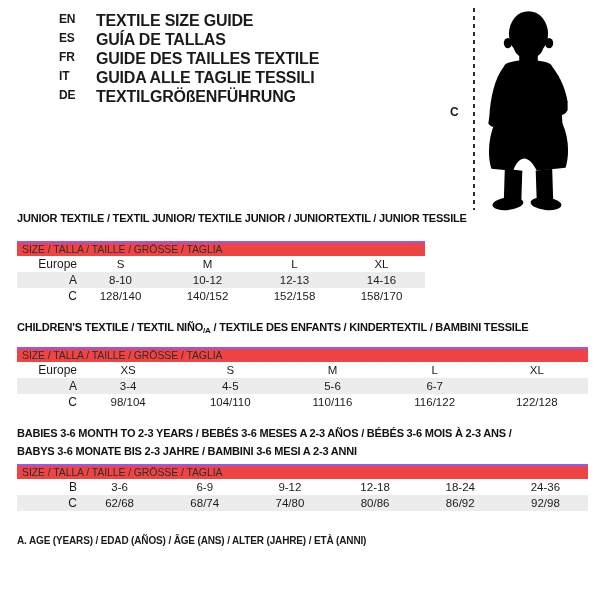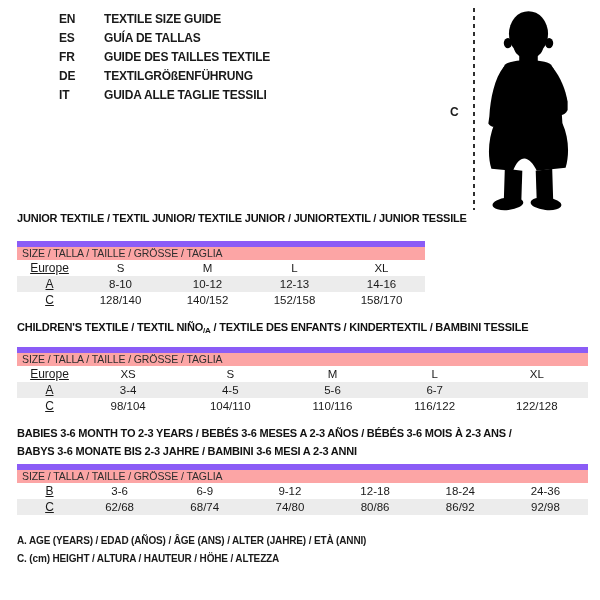--- a/index.html
+++ b/index.html
@@ -3,41 +3,41 @@
 <meta charset="utf-8">
 <style>
   html,body{margin:0;padding:0;background:#fff;}
   .page{position:relative;width:600px;height:600px;background:#ffffff;
         font-family:"Liberation Sans","DejaVu Sans",sans-serif;color:#1a1a1a;overflow:hidden;}
 
   
   .lang-block{position:absolute;left:22px;top:12px;}
   .lang-row{display:flex;height:19px;padding-left:37px;}
   .lang-code{width:37px;font-weight:bold;font-size:12px;letter-spacing:-0.2px;}
-  .lang-label{font-weight:bold;font-size:12px;letter-spacing:-0.2px;white-space:nowrap;margin-left:8px;}
+  .lang-label{font-weight:bold;font-size:16px;letter-spacing:-0.2px;white-space:nowrap;}
 
   
   .measure-line{position:absolute;left:473px;top:8px;width:2px;height:202px;
       background:repeating-linear-gradient(to bottom,#2e2e2e 0 4px,transparent 4px 8px);}
   .c-label{position:absolute;left:450px;top:105px;font-size:12px;font-weight:bold;}
   .baby-svg{position:absolute;left:477px;top:6px;}
 
   
   .section-title{position:absolute;left:17px;font-size:11px;font-weight:bold;
       letter-spacing:-0.2px;white-space:nowrap;color:#111;}
   .title-sub{font-size:8px;vertical-align:-2px;}
   .tbl{position:absolute;left:17px;}
-  .thead{background:#fca5a5;border-top:6px solid #8b5cf6;height:13px;line-height:13px;
+  .thead{background:#ef4444;border-top:2px solid #8b5cf6;height:13px;line-height:13px;
       padding-left:5px;font-size:10.5px;color:#2e2e2e;letter-spacing:-0.1px;}
   .trow{display:grid;height:16px;line-height:16px;font-size:11.5px;}
   .t5{grid-template-columns:60px repeat(4,1fr);}
   .t6{grid-template-columns:60px repeat(5,1fr);}
   .t7{grid-template-columns:60px repeat(6,1fr);}
   .shade{background:#ececec;}
-  .tl{padding-left:5px;text-align:center;font-size:12px;text-decoration:underline;}
+  .tl{padding-left:5px;text-align:right;font-size:12px;}
   .tc{text-align:center;}
 
   
   .legend{position:absolute;left:17px;top:535px;}
   .legend-line{height:18px;font-size:10px;font-weight:bold;letter-spacing:-0.15px;white-space:nowrap;}
 </style>
 </head>
 <body>
 
 <div class="page">
@@ -49,26 +49,26 @@
     </div>
     <div class="lang-row">
       <span class="lang-code">ES</span>
       <span class="lang-label">GUÍA DE TALLAS</span>
     </div>
     <div class="lang-row">
       <span class="lang-code">FR</span>
       <span class="lang-label">GUIDE DES TAILLES TEXTILE</span>
     </div>
     <div class="lang-row">
+      <span class="lang-code">IT</span>
+      <span class="lang-label">GUIDA ALLE TAGLIE TESSILI</span>
+    </div>
+    <div class="lang-row">
       <span class="lang-code">DE</span>
       <span class="lang-label">TEXTILGRÖßENFÜHRUNG</span>
-    </div>
-    <div class="lang-row">
-      <span class="lang-code">IT</span>
-      <span class="lang-label">GUIDA ALLE TAGLIE TESSILI</span>
     </div>
   </div>
 
   <div class="measure-line"></div>
   <div class="c-label">C</div>
   <svg class="baby-svg" width="103" height="206" viewBox="0 0 100 200" fill="#000" xmlns="http://www.w3.org/2000/svg">
     <ellipse cx="50" cy="27" rx="19" ry="22"></ellipse>
     <ellipse cx="30" cy="36" rx="4" ry="5"></ellipse>
     <ellipse cx="70" cy="36" rx="4" ry="5"></ellipse>
     <ellipse cx="50" cy="40" rx="14" ry="11"></ellipse>
@@ -158,16 +158,15 @@
       <span class="tc">68/74</span>
       <span class="tc">74/80</span>
       <span class="tc">80/86</span>
       <span class="tc">86/92</span>
       <span class="tc">92/98</span>
     </div>
   </div>
 
   <div class="legend">
     <div class="legend-line">A. AGE (YEARS) / EDAD (AÑOS) / ÂGE (ANS) / ALTER (JAHRE) / ETÀ (ANNI)</div>
-    <div class="legend-line">C. (cm) HEIGHT / ALTURA / HAUTEUR / HÖHE / ALTEZZA</div>
   </div>
 
 </div>
 
 </body></html>

